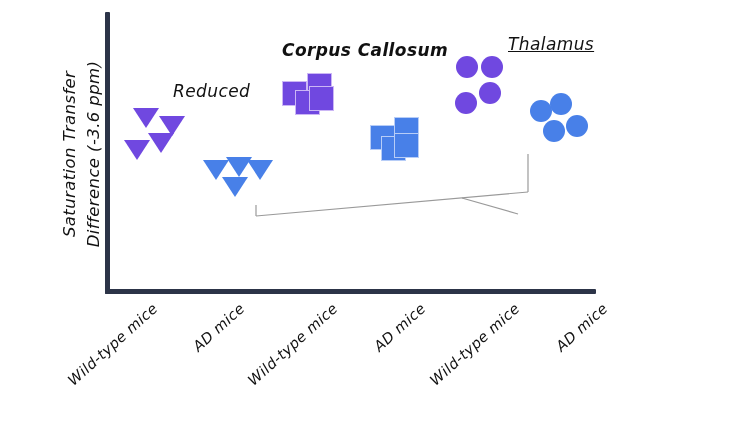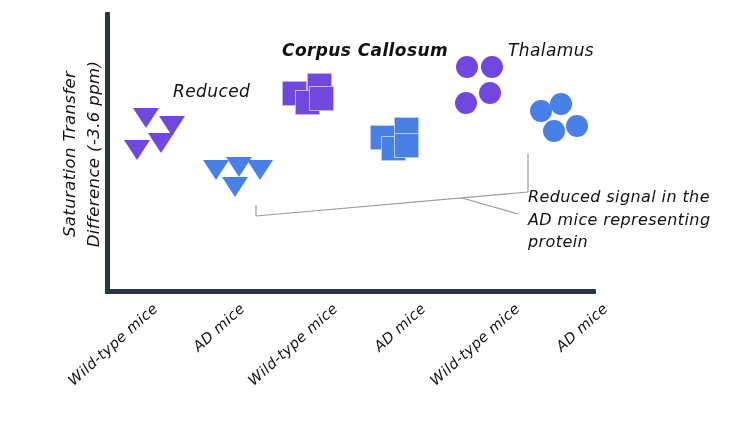--- a/index.html
+++ b/index.html
@@ -64,21 +64,21 @@
     transform: rotate(-42deg) translateX(-100%);
   }
 
   
   .region-label {
     position: absolute;
     font-size: 17px;
   }
   #region-label-cortex   { left: 173px; top: 81px; }
   #region-label-corpus   { left: 282px; top: 40px; font-weight: bold; }
-  #region-label-thalamus { left: 508px; top: 40px; }
+  #region-label-thalamus { left: 508px; top: 34px; text-decoration: underline; }
 
   
   .marker { position: absolute; }
 
   .marker.circle {
     width: 22px; height: 22px;
     border-radius: 50%;
   }
   .marker.square {
     width: 25px; height: 25px;
@@ -173,19 +173,14 @@
   <div class="marker circle ad" style="left:543px; top:120px"></div>
   <div class="marker circle ad" style="left:566px; top:115px"></div>
 
   <svg id="annotation-bracket" viewBox="0 0 285 65">
     <path d="M 6 64 L 6 53" stroke="#9a9a9a" stroke-width="1.2" fill="none"></path>
     <path d="M 6 64 L 278 40" stroke="#9a9a9a" stroke-width="1.2" fill="none"></path>
     <path d="M 278 40 L 278 2" stroke="#9a9a9a" stroke-width="1.2" fill="none"></path>
     <path d="M 212 46 L 268 62" stroke="#9a9a9a" stroke-width="1.2" fill="none"></path>
   </svg>
 
-  <div id="annotation-text" class="hand">
-    <div>Reduced signal in the</div>
-    <div>AD mice representing</div>
-    <div>protein</div>
-  </div>
 
 </div>
 
 </body></html>

